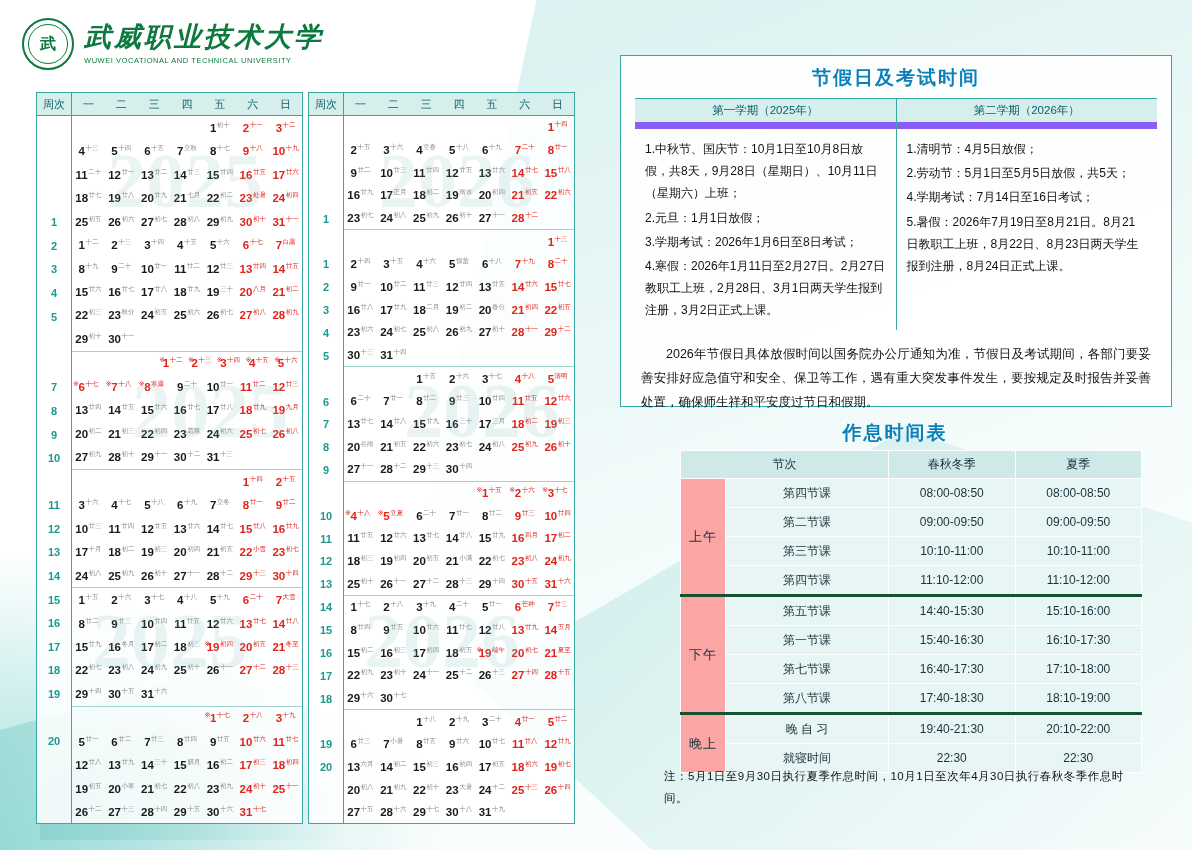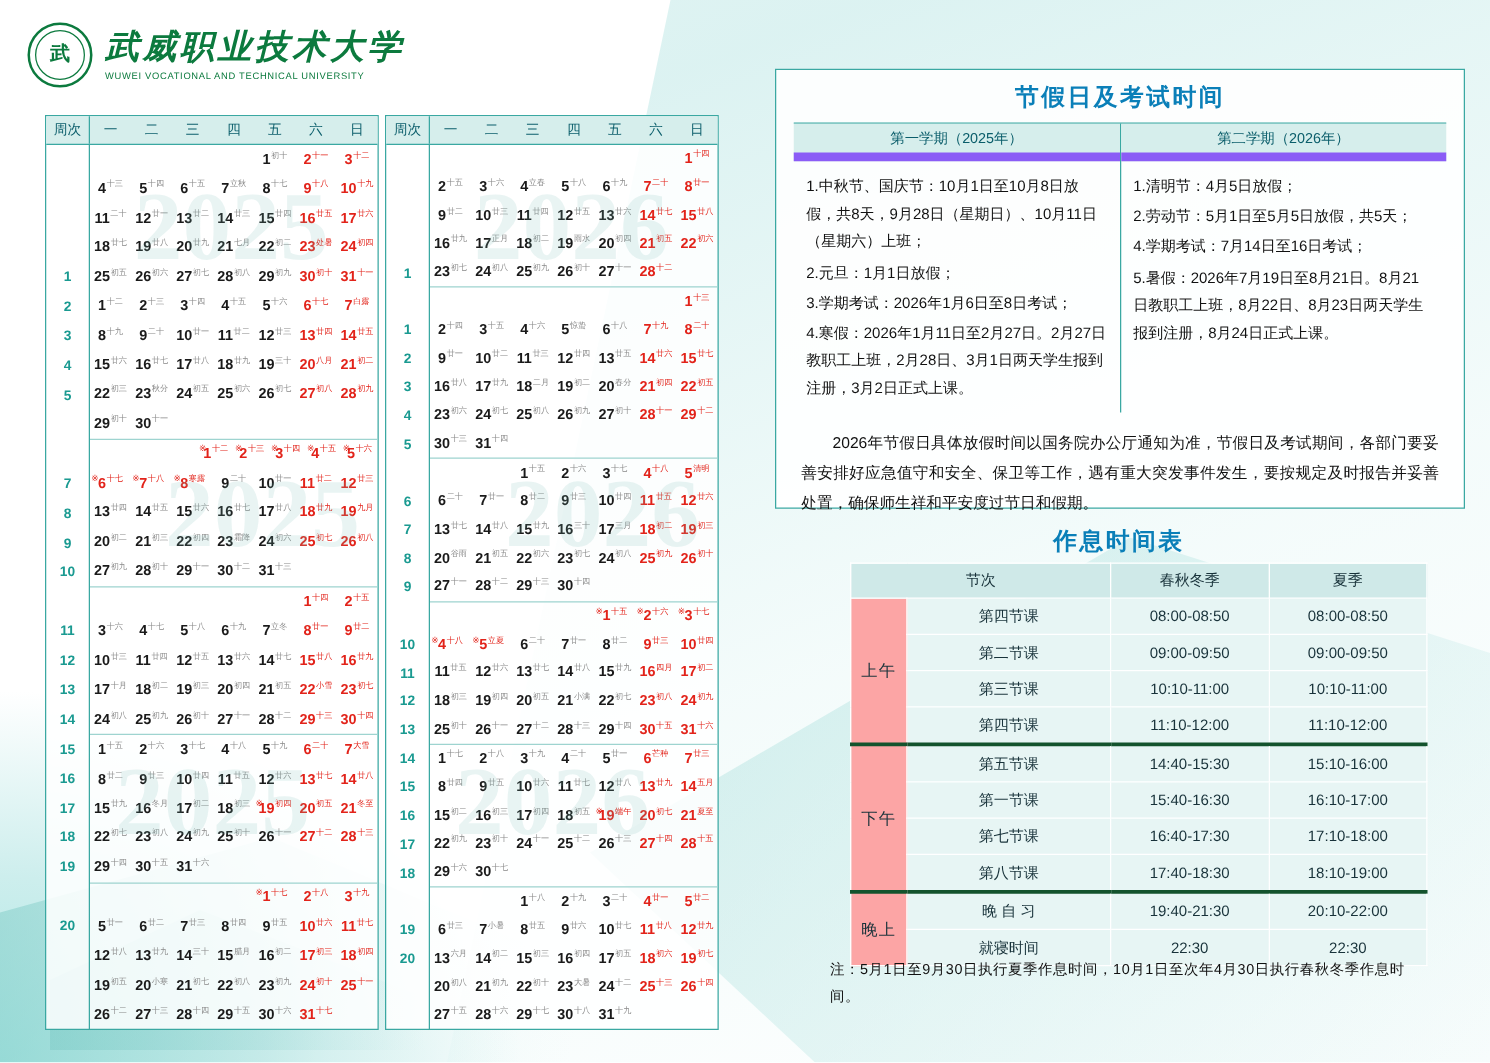--- a/index.html
+++ b/index.html
@@ -829,21 +829,21 @@
         </tr>
         <tr class="gap">
           <td class="tod" rowspan="4">下午</td>
           <td class="name">第五节课</td>
           <td>14:40-15:30</td>
           <td>15:10-16:00</td>
         </tr>
         <tr>
           <td class="name">第一节课</td>
           <td>15:40-16:30</td>
-          <td>16:10-17:00</td>
+          <td>16:10-17:30</td>
         </tr>
         <tr>
           <td class="name">第七节课</td>
           <td>16:40-17:30</td>
           <td>17:10-18:00</td>
         </tr>
         <tr>
           <td class="name">第八节课</td>
           <td>17:40-18:30</td>
           <td>18:10-19:00</td>

